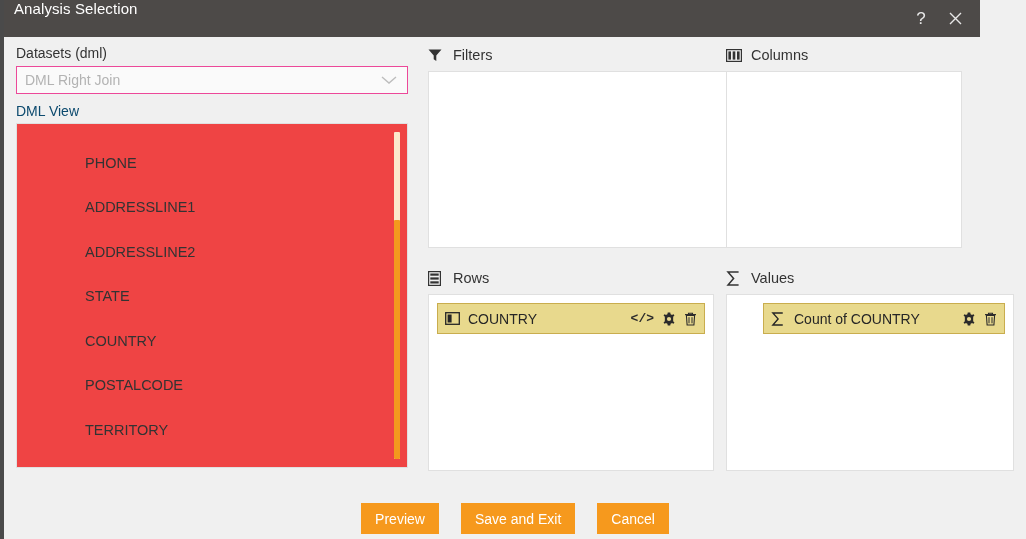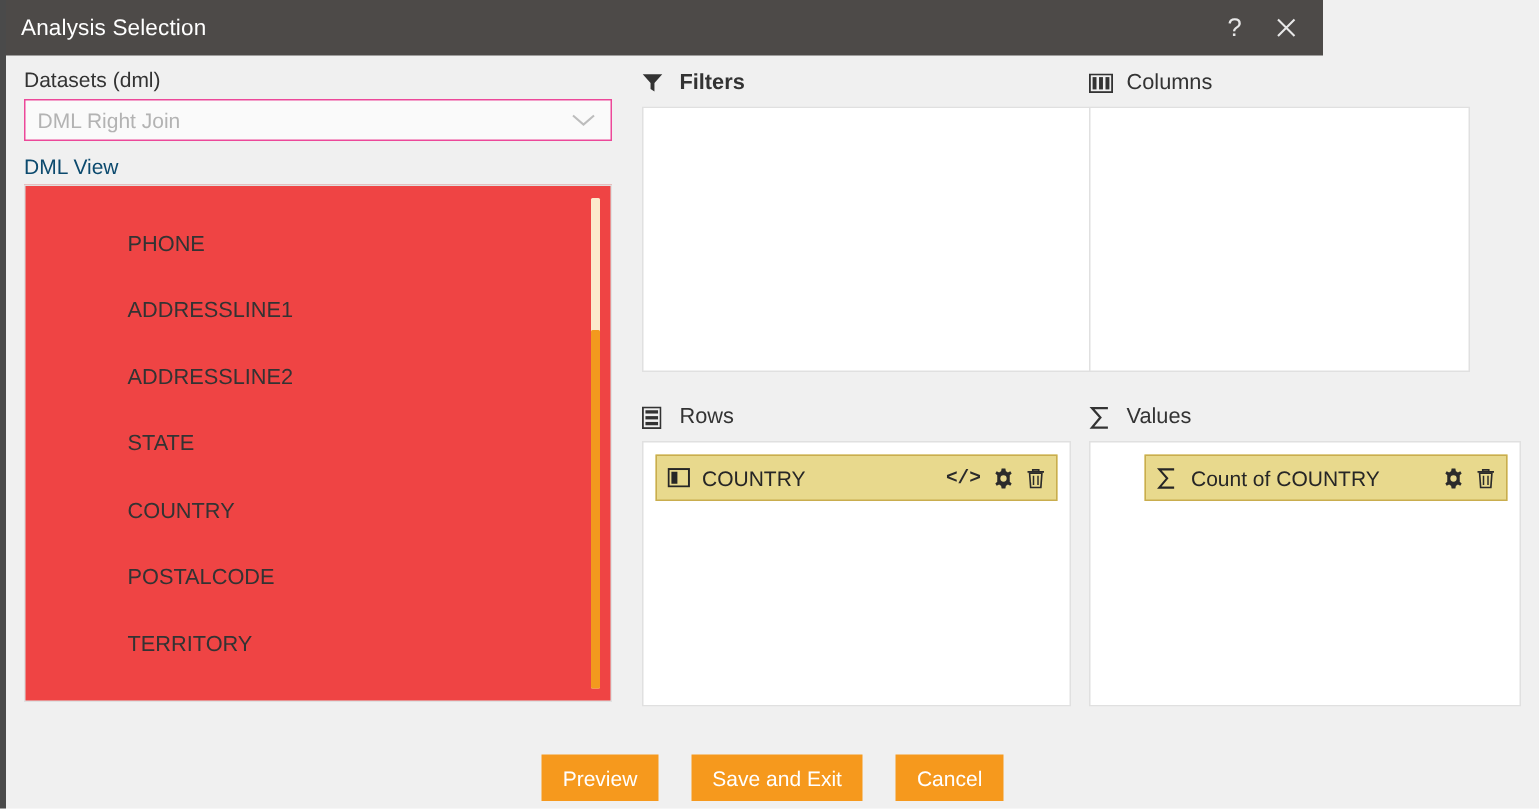--- a/index.html
+++ b/index.html
@@ -22,25 +22,25 @@
     background: #f0f0f0;
     box-sizing: border-box;
     border-left: 4px solid #4a4a4a;
     overflow: hidden;
   }
 
   
   .titlebar {
     position: absolute;
     left: -4px; top: 0;
-    width: 882px;
+    width: 980px;
     height: 37px;
     background: #4d4a48;
     display: flex;
-    align-items: center;
+    align-items: flex-start;
     box-sizing: border-box;
   }
   .titlebar-title {
     color: #ffffff;
     font-size: 15px;
     padding-left: 14px;
     letter-spacing: 0.1px;
     white-space: nowrap;
   }
   .titlebar-spacer { flex: 1 1 auto; }
@@ -298,33 +298,33 @@
         <div class="list-item">COUNTRY</div>
         <div class="list-item">POSTALCODE</div>
         <div class="list-item">TERRITORY</div>
       </div>
       <div class="scrollbar">
         <div class="scroll-thumb"></div>
       </div>
     </div>
   </div>
 
-  <div class="zone" style="left:424px; top:45px; width:312px;font-weight:bold;">
+  <div class="zone" style="left:424px; top:45px; width:312px;">
     <div class="zone-header">
       <span class="zone-icon">
         <svg width="14" height="14" viewBox="0 0 14 14">
           <path d="M0.5 1.5 L13.5 1.5 L8.3 7.4 L8.3 13 L5.7 11.3 L5.7 7.4 Z" fill="#333333"></path>
         </svg>
       </span>
       <span class="zone-title">Filters</span>
     </div>
     <div class="zone-body" style="height:177px;"></div>
   </div>
 
-  <div class="zone" style="left:722px; top:45px; width:254px;">
+  <div class="zone" style="left:722px; top:45px; width:236px;">
     <div class="zone-header">
       <span class="zone-icon">
         <svg width="16" height="13" viewBox="0 0 16 13">
           <rect x="0.6" y="0.6" width="14.8" height="11.8" fill="none" stroke="#333333" stroke-width="1.2"></rect>
           <rect x="2.4" y="2.4" width="2.6" height="8.2" fill="#333333"></rect>
           <rect x="6.7" y="2.4" width="2.6" height="8.2" fill="#333333"></rect>
           <rect x="11.0" y="2.4" width="2.6" height="8.2" fill="#333333"></rect>
         </svg>
       </span>
       <span class="zone-title">Columns</span>

